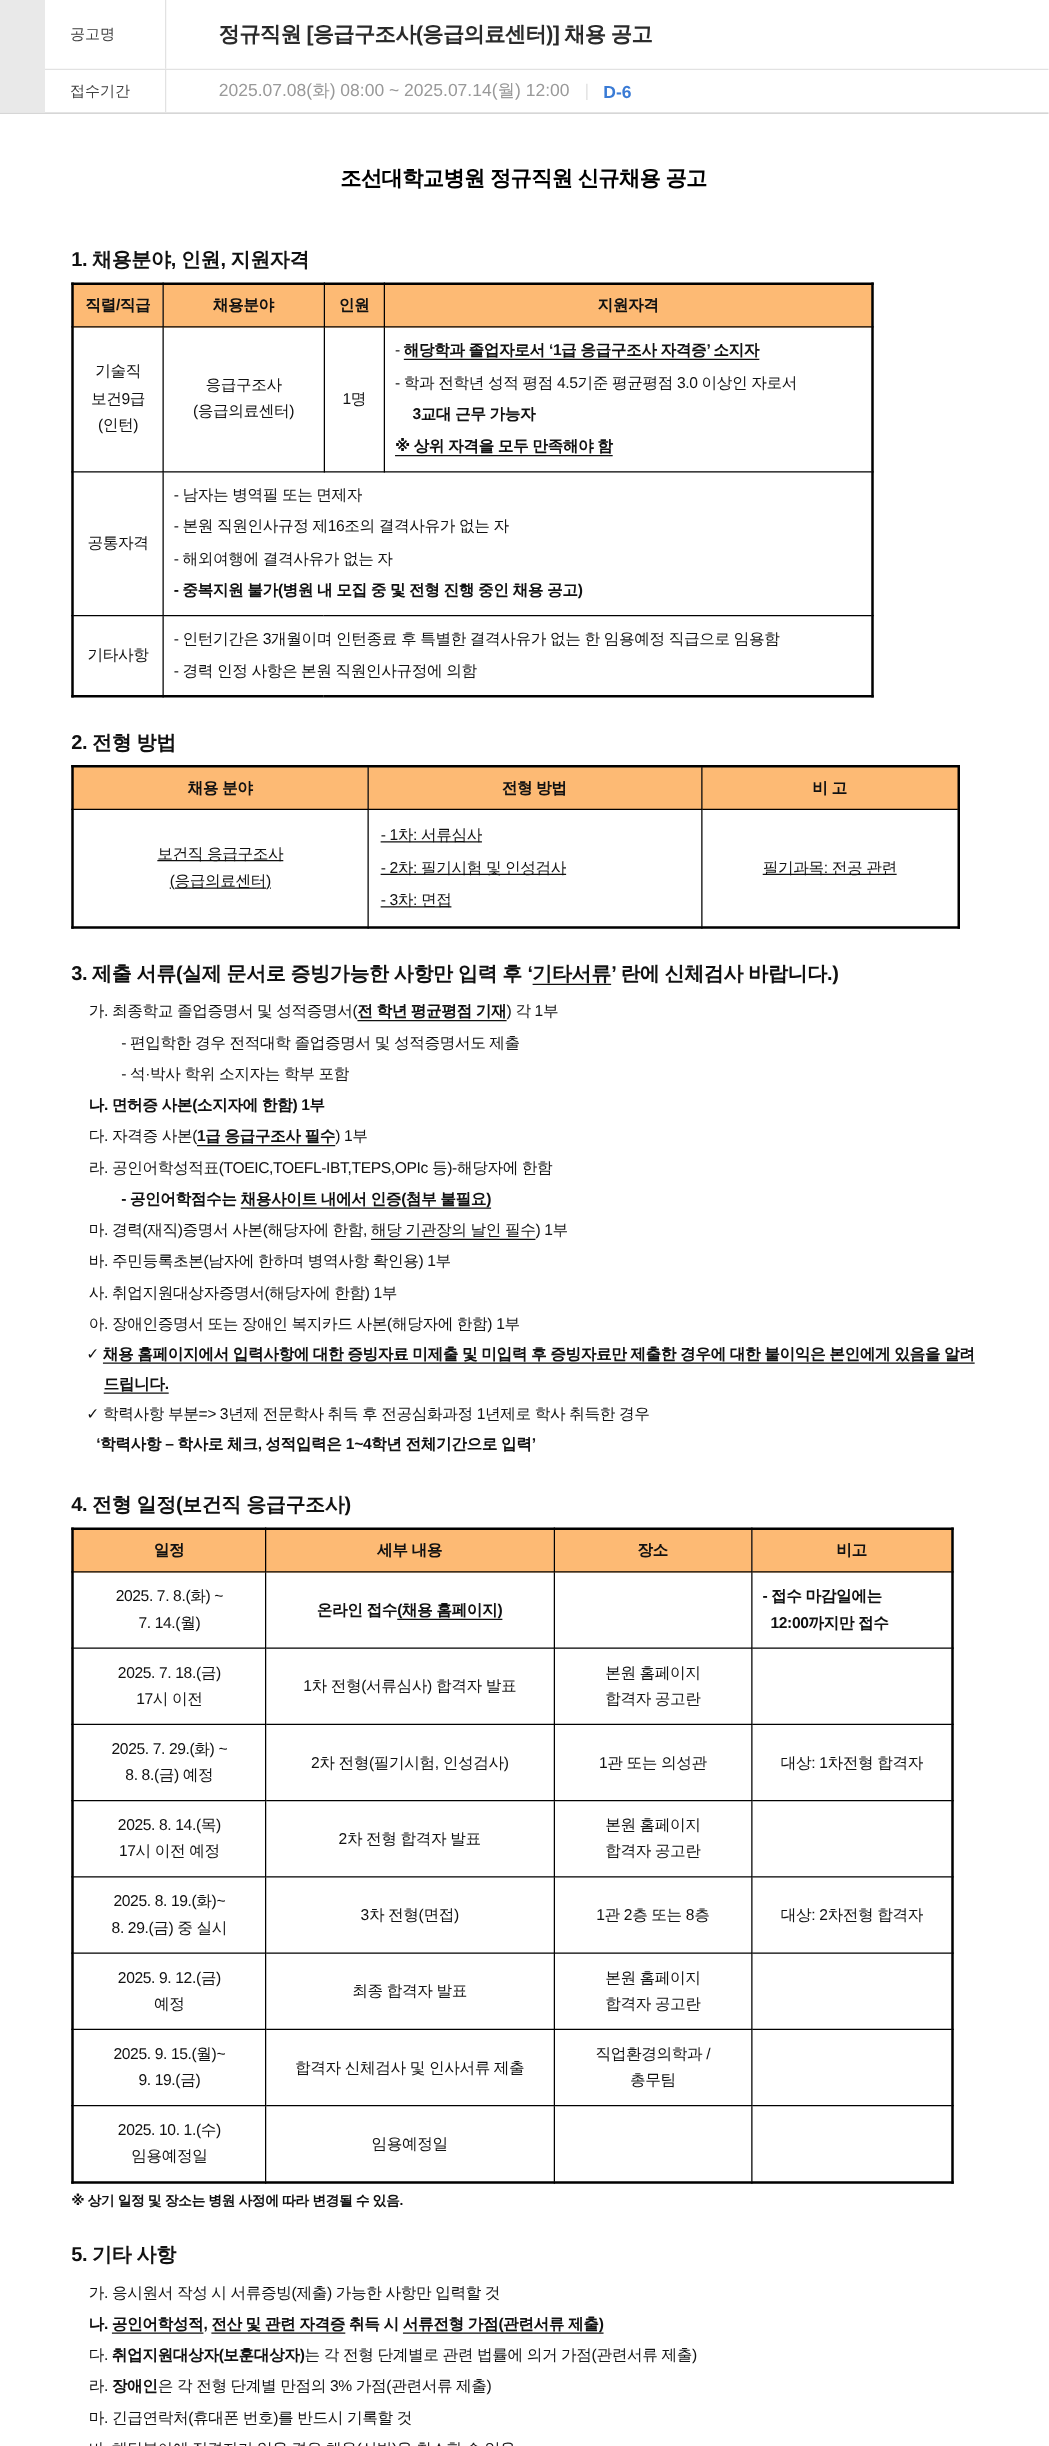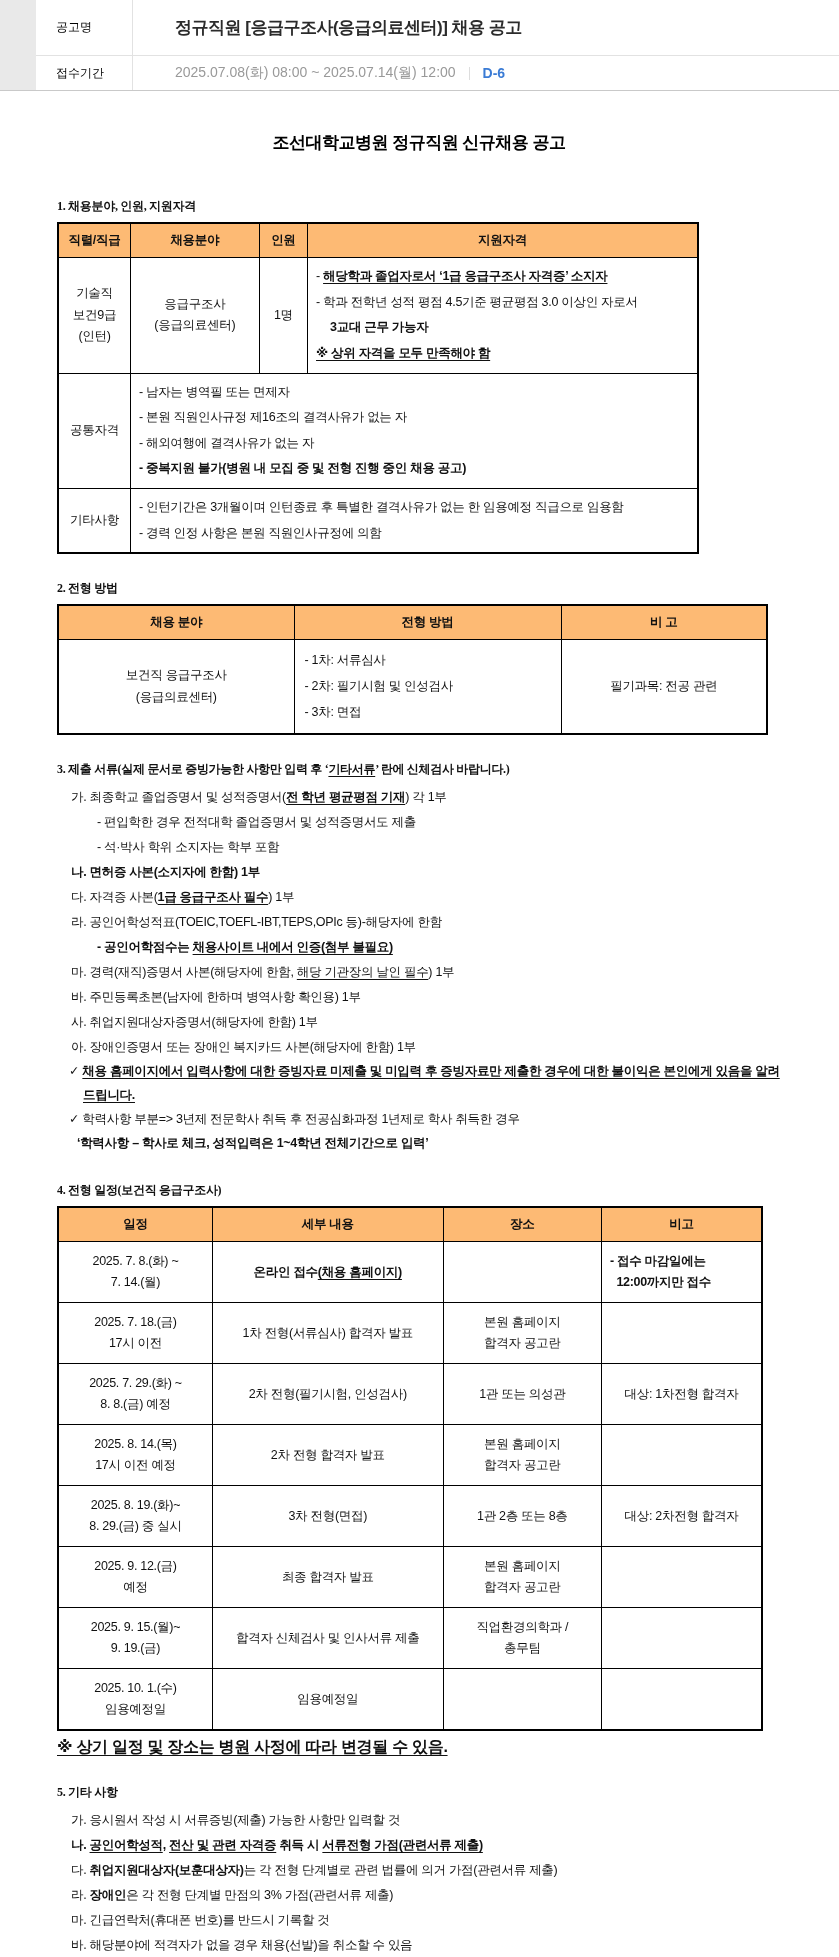--- a/index.html
+++ b/index.html
@@ -10,31 +10,31 @@
     -webkit-font-smoothing:antialiased;
   }
   .page{width:839px;position:relative;}
 
   
   .hdr{position:relative;border-bottom:1px solid #c9c9c9;}
   .hdr-strip{position:absolute;left:0;top:0;bottom:0;width:36px;background:#e9e9e9;}
   .hdr-row{display:flex;align-items:center;margin-left:36px;}
   .hdr-row1{height:55px;border-bottom:1px solid #e2e2e2;}
   .hdr-row2{height:34px;}
-  .hdr-label{width:76px;padding-left:20px;font-size:12px;color:#000000;flex:none;}
+  .hdr-label{width:76px;padding-left:20px;font-size:12px;color:#404040;flex:none;}
   .hdr-content{border-left:1px solid #e2e2e2;align-self:stretch;display:flex;align-items:center;padding-left:42px;flex:1;}
   .hdr-title{font-size:17px;font-weight:bold;color:#2b2b2b;letter-spacing:-0.5px;}
   .hdr-period{font-size:14px;color:#999;display:flex;align-items:center;}
   .vbar{display:inline-block;width:1px;height:13px;background:#ddd;margin:0 13px;}
   .dday{font-weight:bold;color:#3a7bd5;font-size:14px;}
 
   
   main{padding:28px 58px 40px 57px;}
   .doc-title{text-align:center;font-size:17px;font-weight:bold;letter-spacing:-0.5px;margin:12px 0 44px 0;color:#000;}
-  .sec-h{font-size:12px;font-weight:bold;margin:26px 0 7px 0;letter-spacing:-0.3px;font-family:Liberation Serif, serif;}
+  .sec-h{font-size:16px;font-weight:bold;margin:26px 0 7px 0;letter-spacing:-0.3px;}
   .sec-h.first{margin-top:0;}
 
   table{border-collapse:collapse;border:2px solid #000;table-layout:fixed;}
   th,td{border:1px solid #000;font-size:12.5px;letter-spacing:-0.3px;vertical-align:middle;}
   th{background:#fdba74;font-weight:bold;text-align:center;padding:8px 2px;}
   td{padding:6px 8px;}
   .ctr{text-align:center;}
   .pre{white-space:pre-line;line-height:1.7;}
   .prew{white-space:pre-wrap;line-height:1.7;}
   .lines .ln{line-height:2.05;}
@@ -45,36 +45,36 @@
   .p-u{text-decoration:underline;text-underline-offset:3px;}
   .p-bu{font-weight:bold;text-decoration:underline;text-underline-offset:3px;}
 
   
   .t1{width:642px;}
   .t1 .c1{width:72px;} .t1 .c2{width:128px;} .t1 .c3{width:48px;} .t1 .c4{width:388px;}
 
   
   .t2{width:629px;}
   .t2 .c1{width:236px;} .t2 .c2{width:267px;} .t2 .c3{width:206px;}
-  .t2 td{padding:8px 10px;}
+  .t2 td{padding:8px 10px;text-decoration:underline;}
 
   
   .list{font-size:12.5px;letter-spacing:-0.3px;}
   .li{line-height:2.0;}
   .ind1{padding-left:14px;}
   .ind2{padding-left:40px;}
   .chk{padding-left:26px;text-indent:-14px;line-height:1.9;}
   .ind2b{padding-left:20px;}
 
   
   .t4{width:706px;}
   .t4 .c1{width:154px;} .t4 .c2{width:230px;} .t4 .c3{width:158px;} .t4 .c4{width:160px;}
   .t4 td{height:48px;}
   .note-strong{font-weight:bold;text-align:left;}
-  .footnote{font-size:16px;font-weight:bold;text-decoration:underline;text-underline-offset:3px;margin-top:6px;letter-spacing:-0.3px;}
+  .footnote{font-size:11px;font-weight:bold;text-underline-offset:3px;margin-top:6px;letter-spacing:-0.3px;}
 </style>
 </head>
 <body>
 
 <div class="page">
 
   <div class="hdr">
     <div class="hdr-strip"></div>
     <div class="hdr-row hdr-row1">
       <div class="hdr-label">공고명</div>

